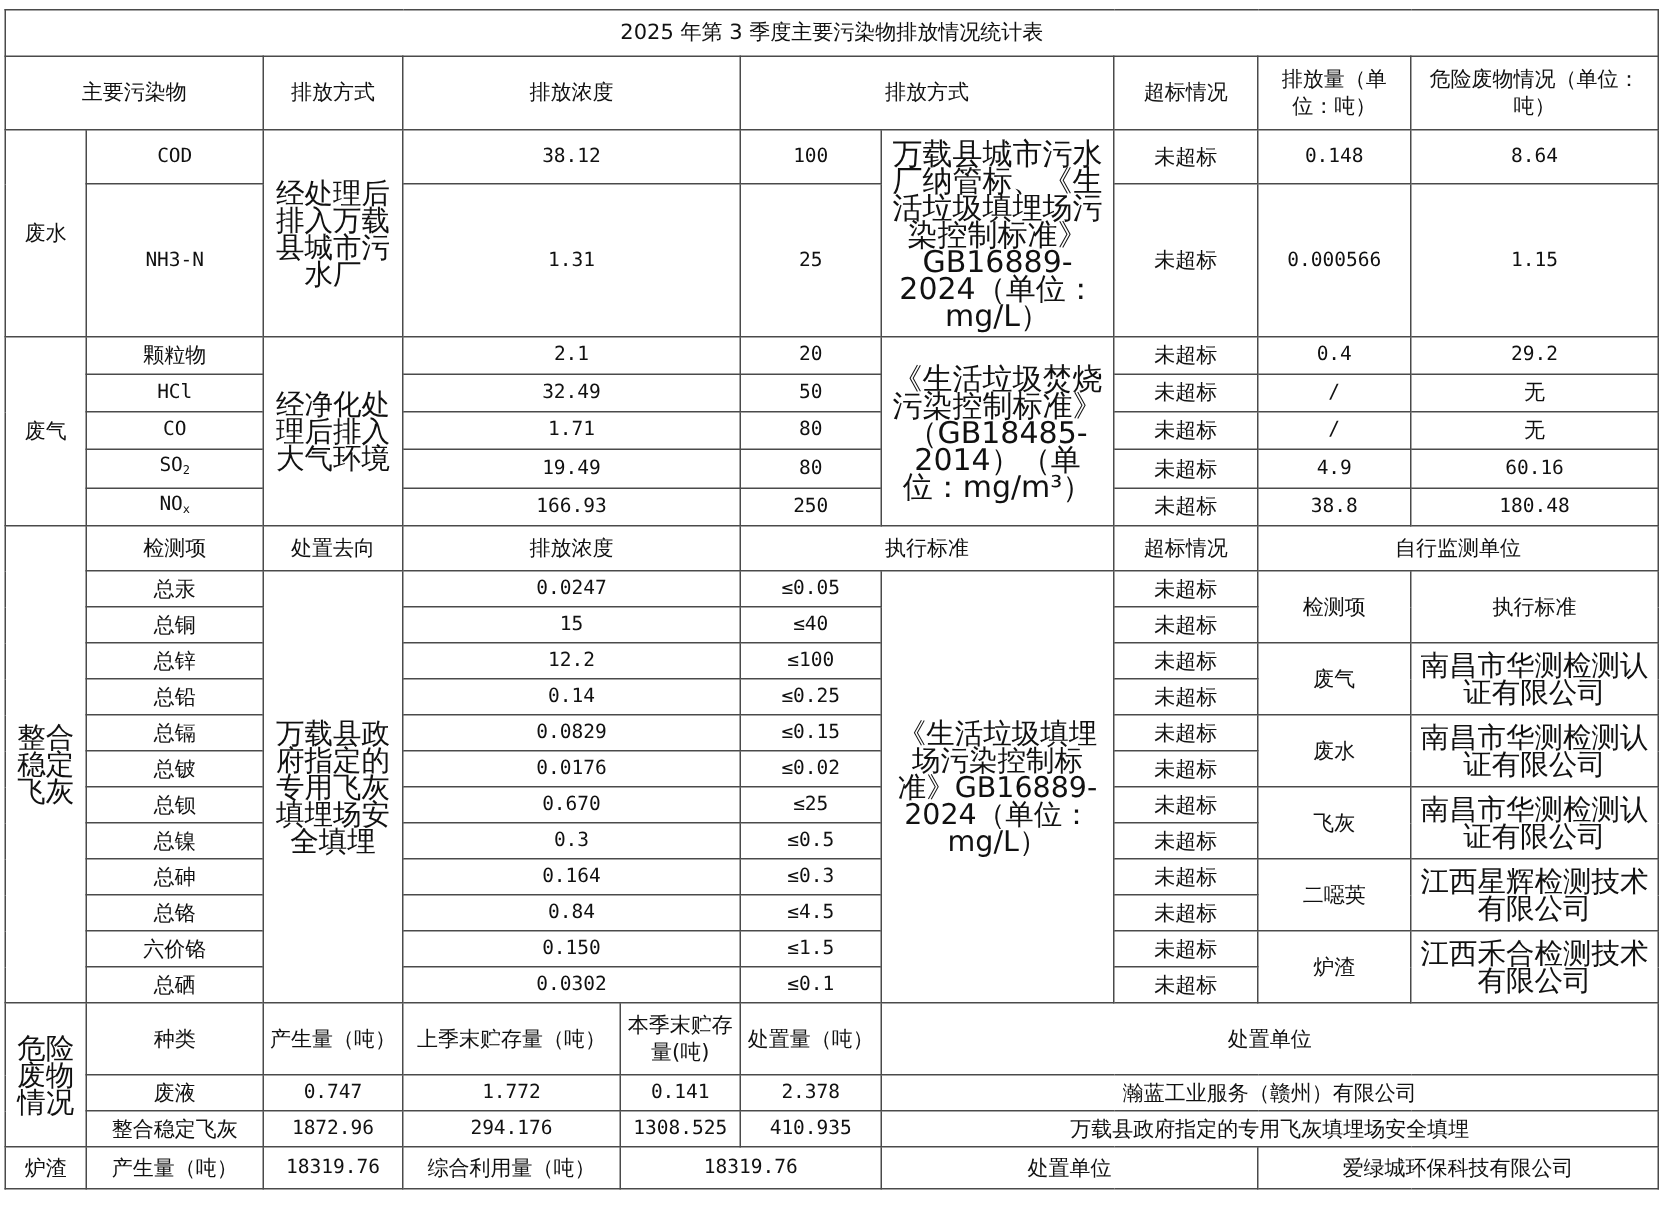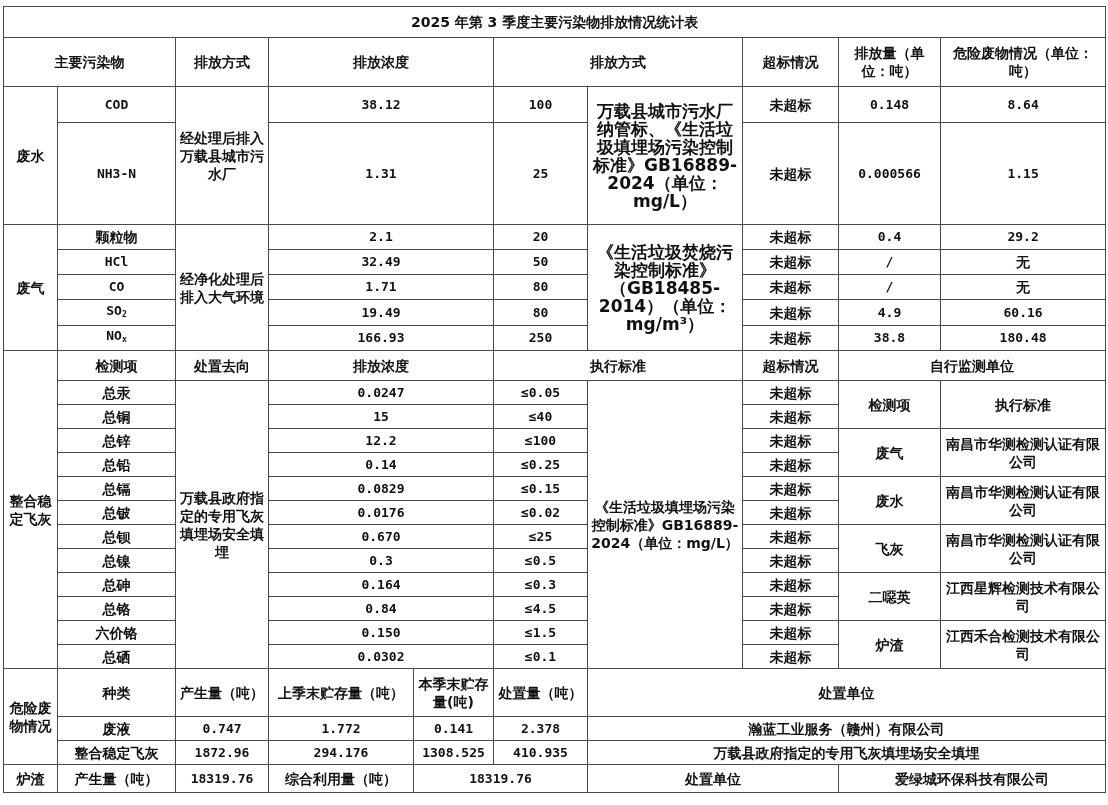--- a/index.html
+++ b/index.html
@@ -2,32 +2,31 @@
 <html><head>
 <meta charset="utf-8">
 <style>
   html, body { margin: 0; padding: 0; background: #ffffff; }
   body { width: 1108px; height: 805px; overflow: hidden; font-family: "DejaVu Sans", "Liberation Sans", sans-serif; color: #111; }
   table.grid {
     position: absolute; left: 3px; top: 6px;
     border-collapse: collapse; table-layout: fixed;
     width: 1102px;
     font-size: 14px;
-    font-weight: bold;
   }
   table.grid td {
     border: 1px solid #4a4a4a;
     text-align: center; vertical-align: middle;
     padding: 0 2px; line-height: 18px;
     overflow: hidden;
   }
   td.left { text-align: left; padding-left: 6px; }
   td.num { font-family: "DejaVu Sans Mono", "Liberation Mono", monospace; font-size: 13px; }
-  td.wrap { line-height: 22px; font-size: 14px; }
-  td.std { text-align: left; padding-left: 6px; font-size: 17px; line-height: 22px; }
+  td.wrap { line-height: 22px; font-size: 19px; }
+  td.std { text-align: left; padding-left: 6px; font-size: 20px; line-height: 22px; }
   td.title { height: 30px; font-size: 14px; }
   sub { font-size: 8px; vertical-align: -2px; }
 </style>
 </head>
 <body>
 
 <table class="grid">
   <colgroup>
     <col style="width:54px">
     <col style="width:118px">

